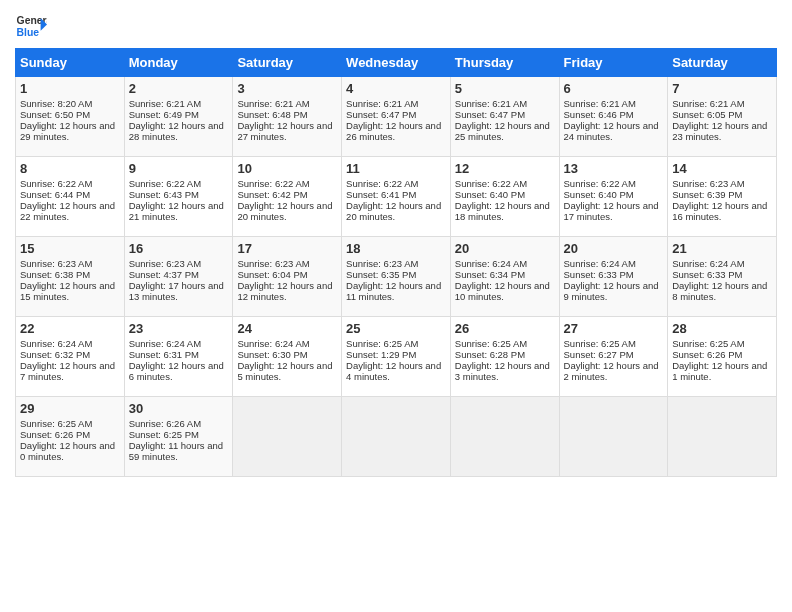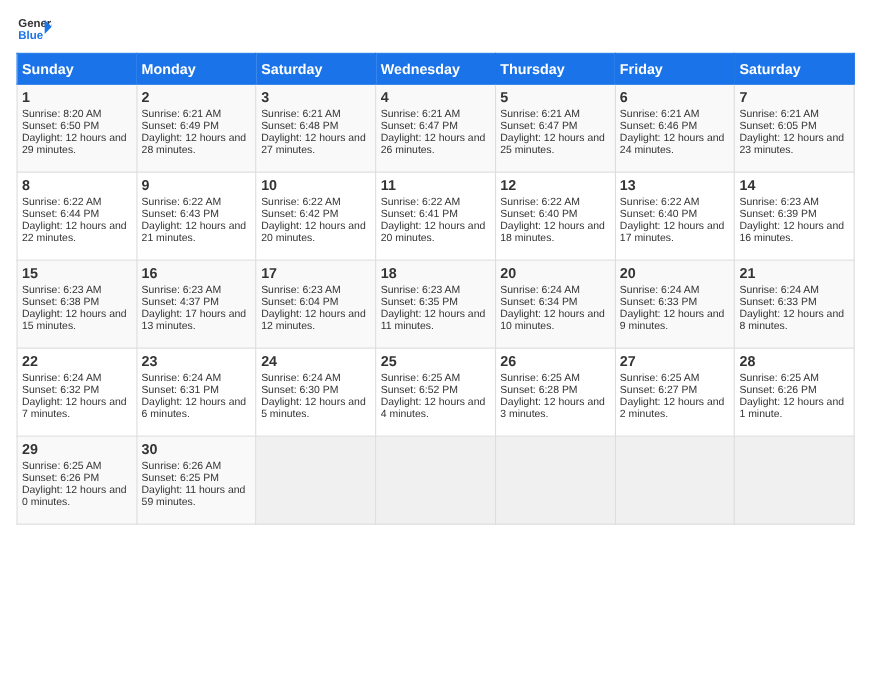--- a/index.html
+++ b/index.html
@@ -137,21 +137,21 @@
           <td><span class="day-number">17</span><span>Sunrise: 6:23 AM</span><br><span>Sunset: 6:04 PM</span><br><span>Daylight: 12 hours and 12 minutes.</span></td>
           <td><span class="day-number">18</span><span>Sunrise: 6:23 AM</span><br><span>Sunset: 6:35 PM</span><br><span>Daylight: 12 hours and 11 minutes.</span></td>
           <td><span class="day-number">20</span><span>Sunrise: 6:24 AM</span><br><span>Sunset: 6:34 PM</span><br><span>Daylight: 12 hours and 10 minutes.</span></td>
           <td><span class="day-number">20</span><span>Sunrise: 6:24 AM</span><br><span>Sunset: 6:33 PM</span><br><span>Daylight: 12 hours and 9 minutes.</span></td>
           <td><span class="day-number">21</span><span>Sunrise: 6:24 AM</span><br><span>Sunset: 6:33 PM</span><br><span>Daylight: 12 hours and 8 minutes.</span></td>
         </tr>
         <tr>
           <td><span class="day-number">22</span><span>Sunrise: 6:24 AM</span><br><span>Sunset: 6:32 PM</span><br><span>Daylight: 12 hours and 7 minutes.</span></td>
           <td><span class="day-number">23</span><span>Sunrise: 6:24 AM</span><br><span>Sunset: 6:31 PM</span><br><span>Daylight: 12 hours and 6 minutes.</span></td>
           <td><span class="day-number">24</span><span>Sunrise: 6:24 AM</span><br><span>Sunset: 6:30 PM</span><br><span>Daylight: 12 hours and 5 minutes.</span></td>
-          <td><span class="day-number">25</span><span>Sunrise: 6:25 AM</span><br><span>Sunset: 6:52 PM</span><br><span>Daylight: 12 hours and 4 minutes.</span></td>
+          <td><span class="day-number">25</span><span>Sunrise: 6:25 AM</span><br><span>Sunset: 1:29 PM</span><br><span>Daylight: 12 hours and 4 minutes.</span></td>
           <td><span class="day-number">26</span><span>Sunrise: 6:25 AM</span><br><span>Sunset: 6:28 PM</span><br><span>Daylight: 12 hours and 3 minutes.</span></td>
           <td><span class="day-number">27</span><span>Sunrise: 6:25 AM</span><br><span>Sunset: 6:27 PM</span><br><span>Daylight: 12 hours and 2 minutes.</span></td>
           <td><span class="day-number">28</span><span>Sunrise: 6:25 AM</span><br><span>Sunset: 6:26 PM</span><br><span>Daylight: 12 hours and 1 minute.</span></td>
         </tr>
         <tr>
           <td><span class="day-number">29</span><span>Sunrise: 6:25 AM</span><br><span>Sunset: 6:26 PM</span><br><span>Daylight: 12 hours and 0 minutes.</span></td>
           <td><span class="day-number">30</span><span>Sunrise: 6:26 AM</span><br><span>Sunset: 6:25 PM</span><br><span>Daylight: 11 hours and 59 minutes.</span></td>
           <td class="empty"></td>
           <td class="empty"></td>
           <td class="empty"></td>

